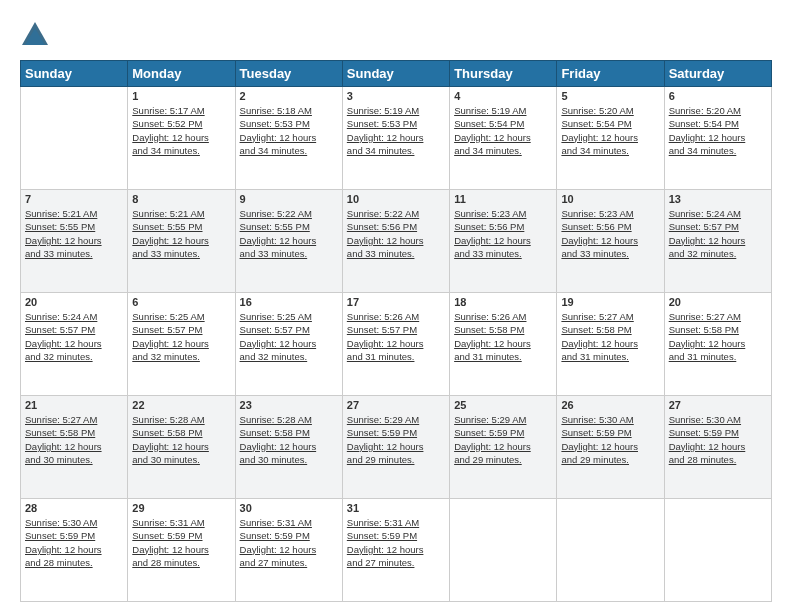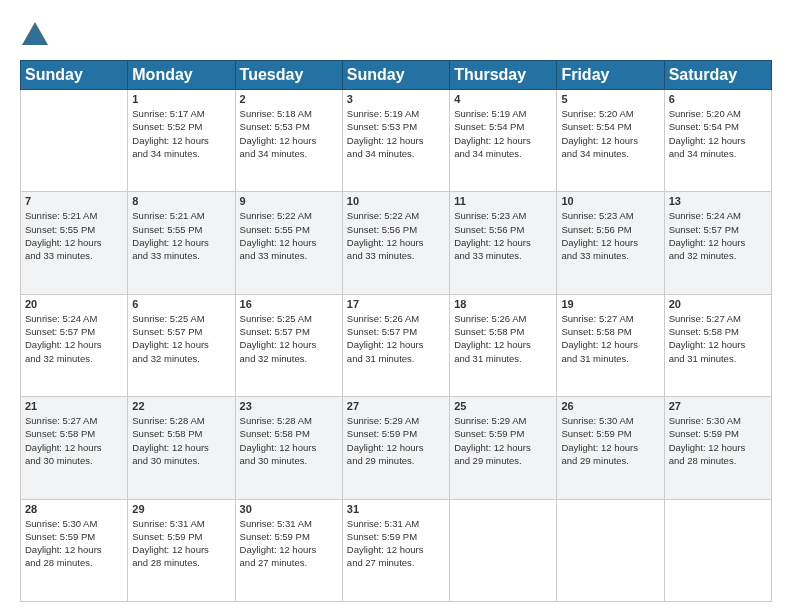--- a/index.html
+++ b/index.html
@@ -60,21 +60,21 @@
       color: #444;
     }
     .calendar-table {
       width: 100%;
       border-collapse: collapse;
       flex: 1;
     }
     .calendar-table thead th {
       background-color: #2471a3;
       color: #fff;
-      font-size: 16px;
+      font-size: 13px;
       font-weight: bold;
       padding: 5px 4px;
       text-align: left;
       border: 1px solid #1a5276;
     }
     .calendar-table tbody td {
       border: 1px solid #ccc;
       vertical-align: top;
       padding: 3px 4px;
       font-size: 9.5px;
@@ -89,20 +89,21 @@
       background-color: #f2f3f4;
     }
     .day-number {
       font-size: 11px;
       font-weight: bold;
       margin-bottom: 2px;
       display: block;
     }
     .day-info {
       line-height: 1.4;
+      text-decoration: underline;
     }
   </style>
 </head>
 <body>
 
 <div class="page">
   <div class="header">
     <div class="logo">
       <svg class="logo-icon" viewBox="0 0 30 30">
         <polygon points="15,2 28,25 2,25" fill="#1a5276" opacity="0.85"></polygon>

